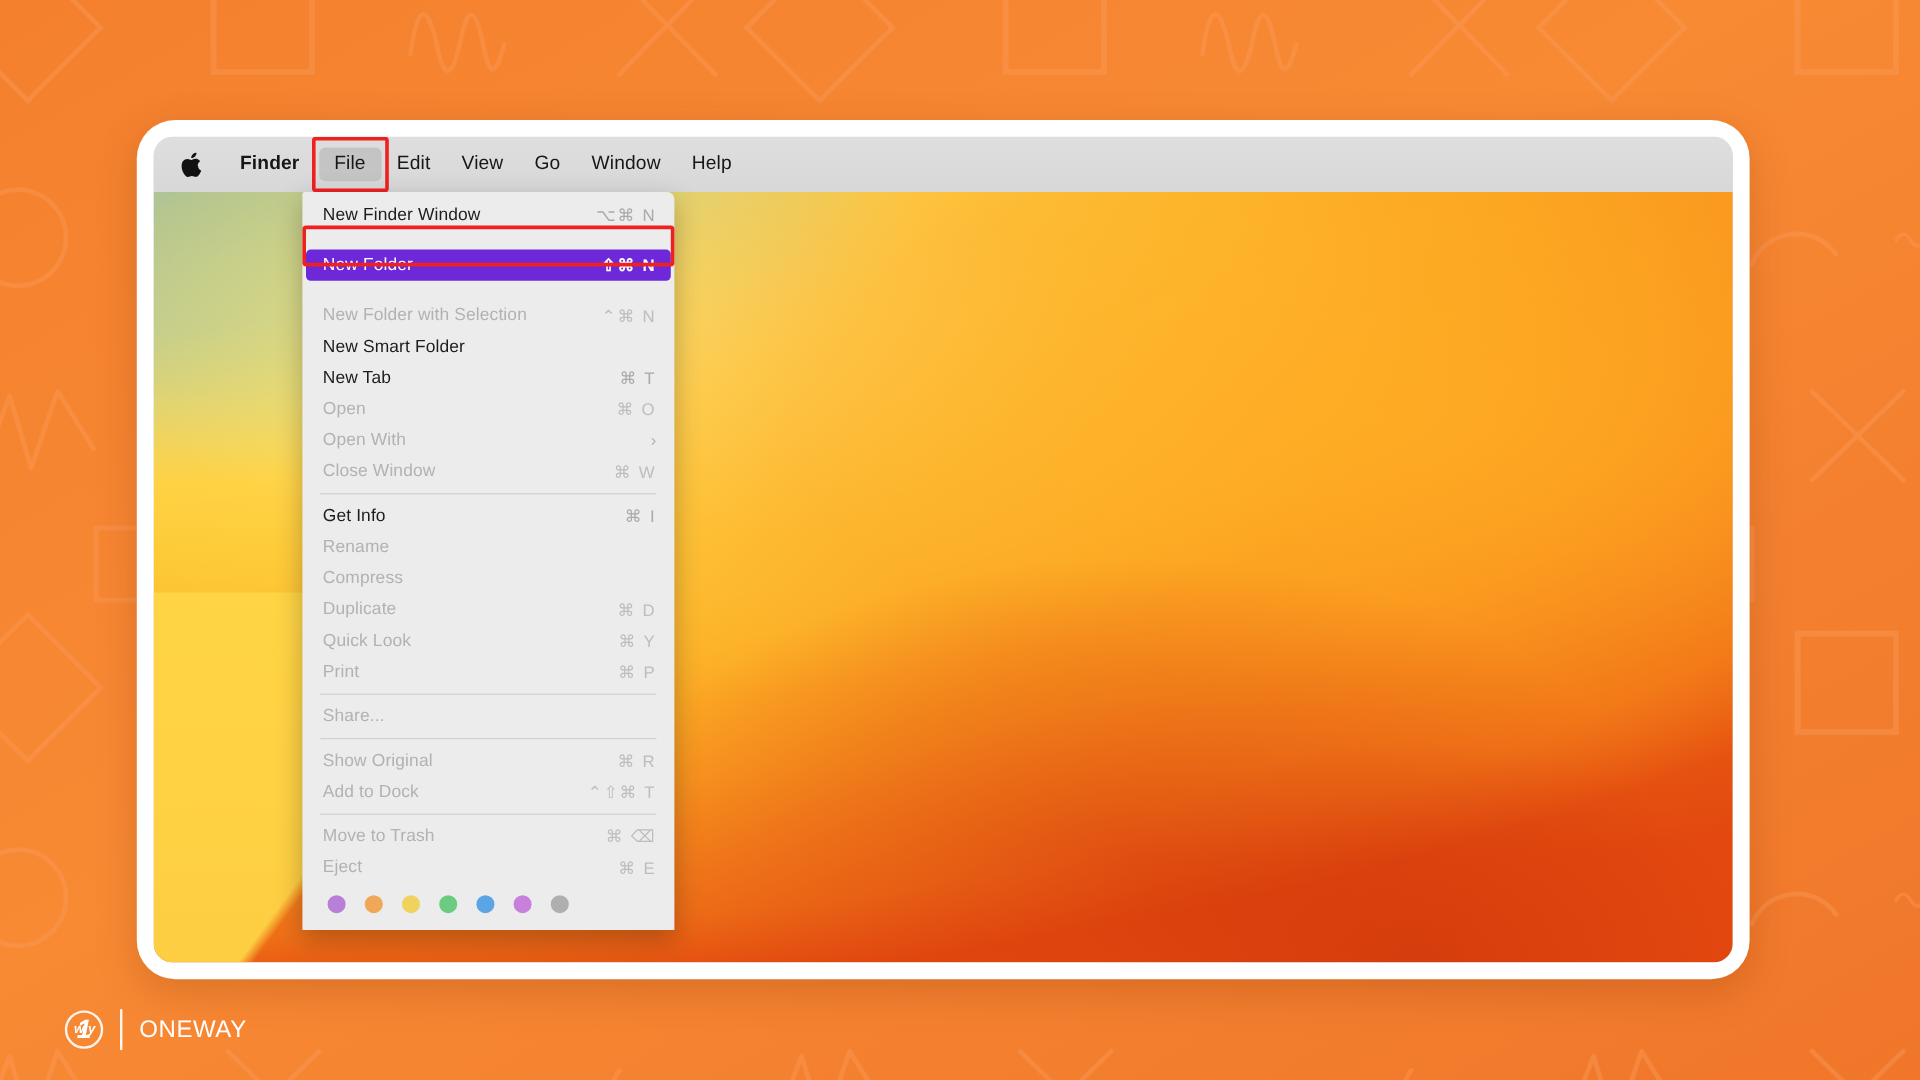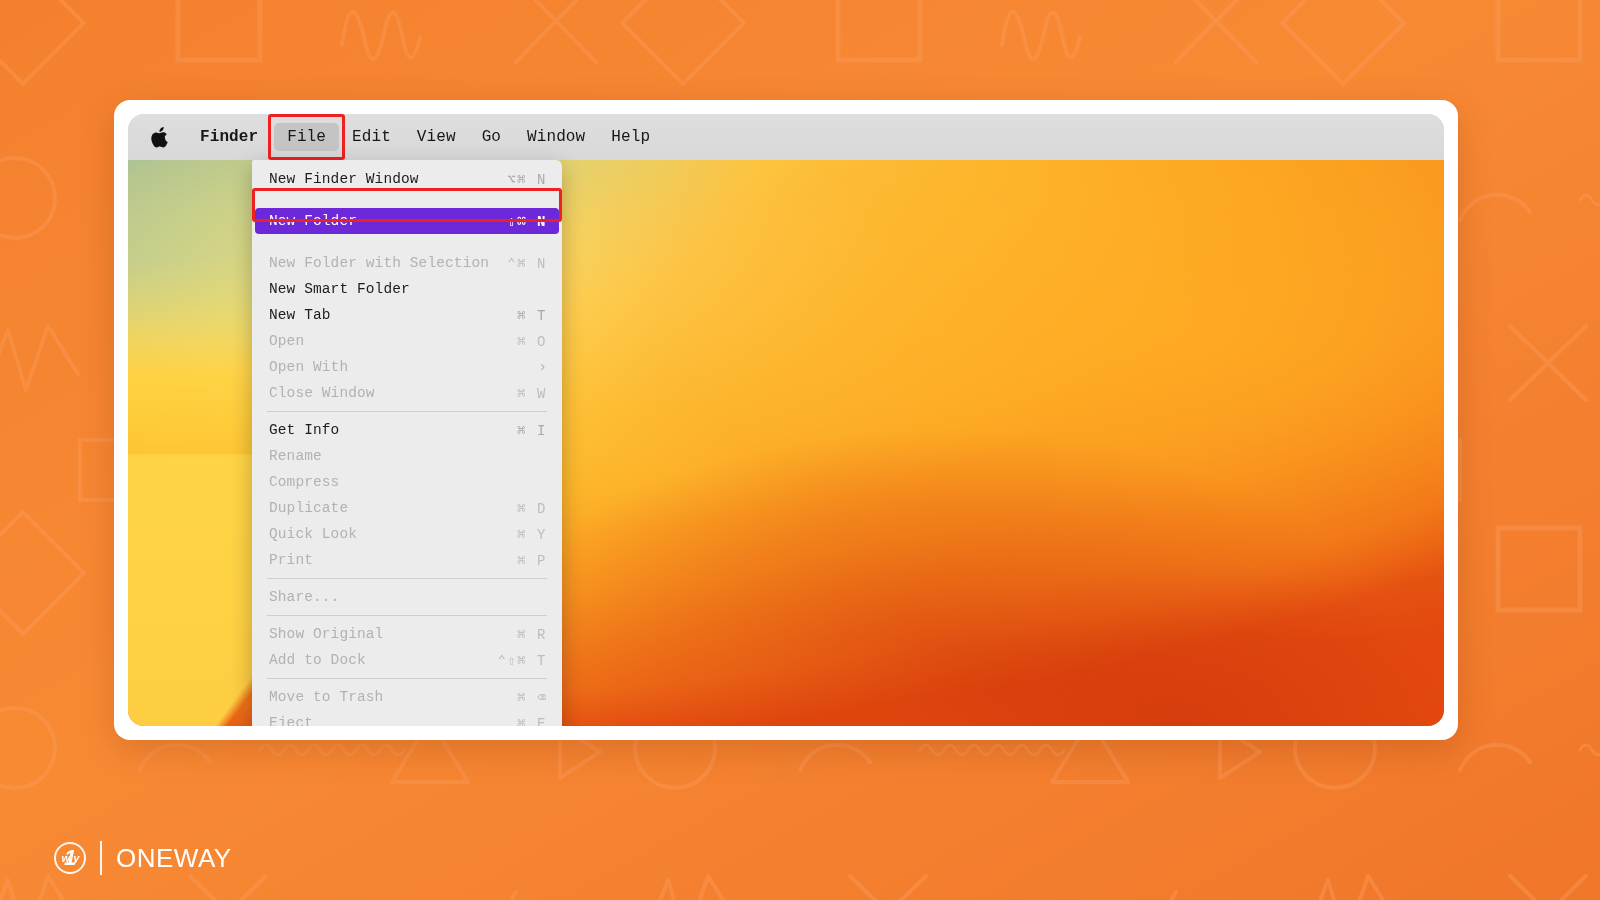--- a/index.html
+++ b/index.html
@@ -19,27 +19,26 @@
       radial-gradient(900px 560px at 46% 48%, rgba(255,150,60,.30), rgba(255,150,60,0) 72%),
       linear-gradient(118deg,#F07B2C 0%,#F5842F 32%,#F88C33 62%,#F47A28 100%);
     mix-blend-mode:normal;
     opacity:.0;
   }
 
   
   #mac-window {
     position:absolute;
     left:114px; top:100px;
-    width:1344px; height:640px;
+    width:1344px; height:716px;
     background:#ffffff;
-    border-radius:16px;
+    border-radius:32px;
     padding:14px;
     box-shadow:0 10px 34px rgba(120,40,0,.22);
     z-index:3;
-    font-family:Liberation Mono, monospace;
   }
   #mac-screen {
     position:relative;
     width:100%; height:100%;
     border-radius:16px;
     overflow:hidden;
     background:#d9d9d9;
   }
 
   
@@ -164,21 +163,21 @@
     display:flex; align-items:center; justify-content:center;
     overflow:hidden;
   }
   #logo-badge .bw { color:#fff; font-size:11px; font-weight:700; letter-spacing:-1px; font-style:italic; line-height:1; }
   #logo-badge .bone {
     position:absolute; left:50%; top:50%;
     transform:translate(-50%,-50%);
     color:#fff; font-size:22px; font-weight:800; font-style:italic; line-height:1;
   }
   #logo-divider { width:2px; height:34px; background:rgba(255,255,255,.92); }
-  #logo-text { color:#fff; font-size:26px; letter-spacing:.5px; }
+  #logo-text { color:#fff; font-size:20px; letter-spacing:.5px; }
 </style>
 </head>
 <body>
 
 <svg id="bg-pattern" viewBox="0 0 1600 900" preserveAspectRatio="none">
   <defs>
     <linearGradient id="pgBg" x1="0" y1="0" x2="1" y2="1">
       <stop offset="0%" stop-color="#F4802E"></stop>
       <stop offset="45%" stop-color="#F88A34"></stop>
       <stop offset="100%" stop-color="#F0762A"></stop>

